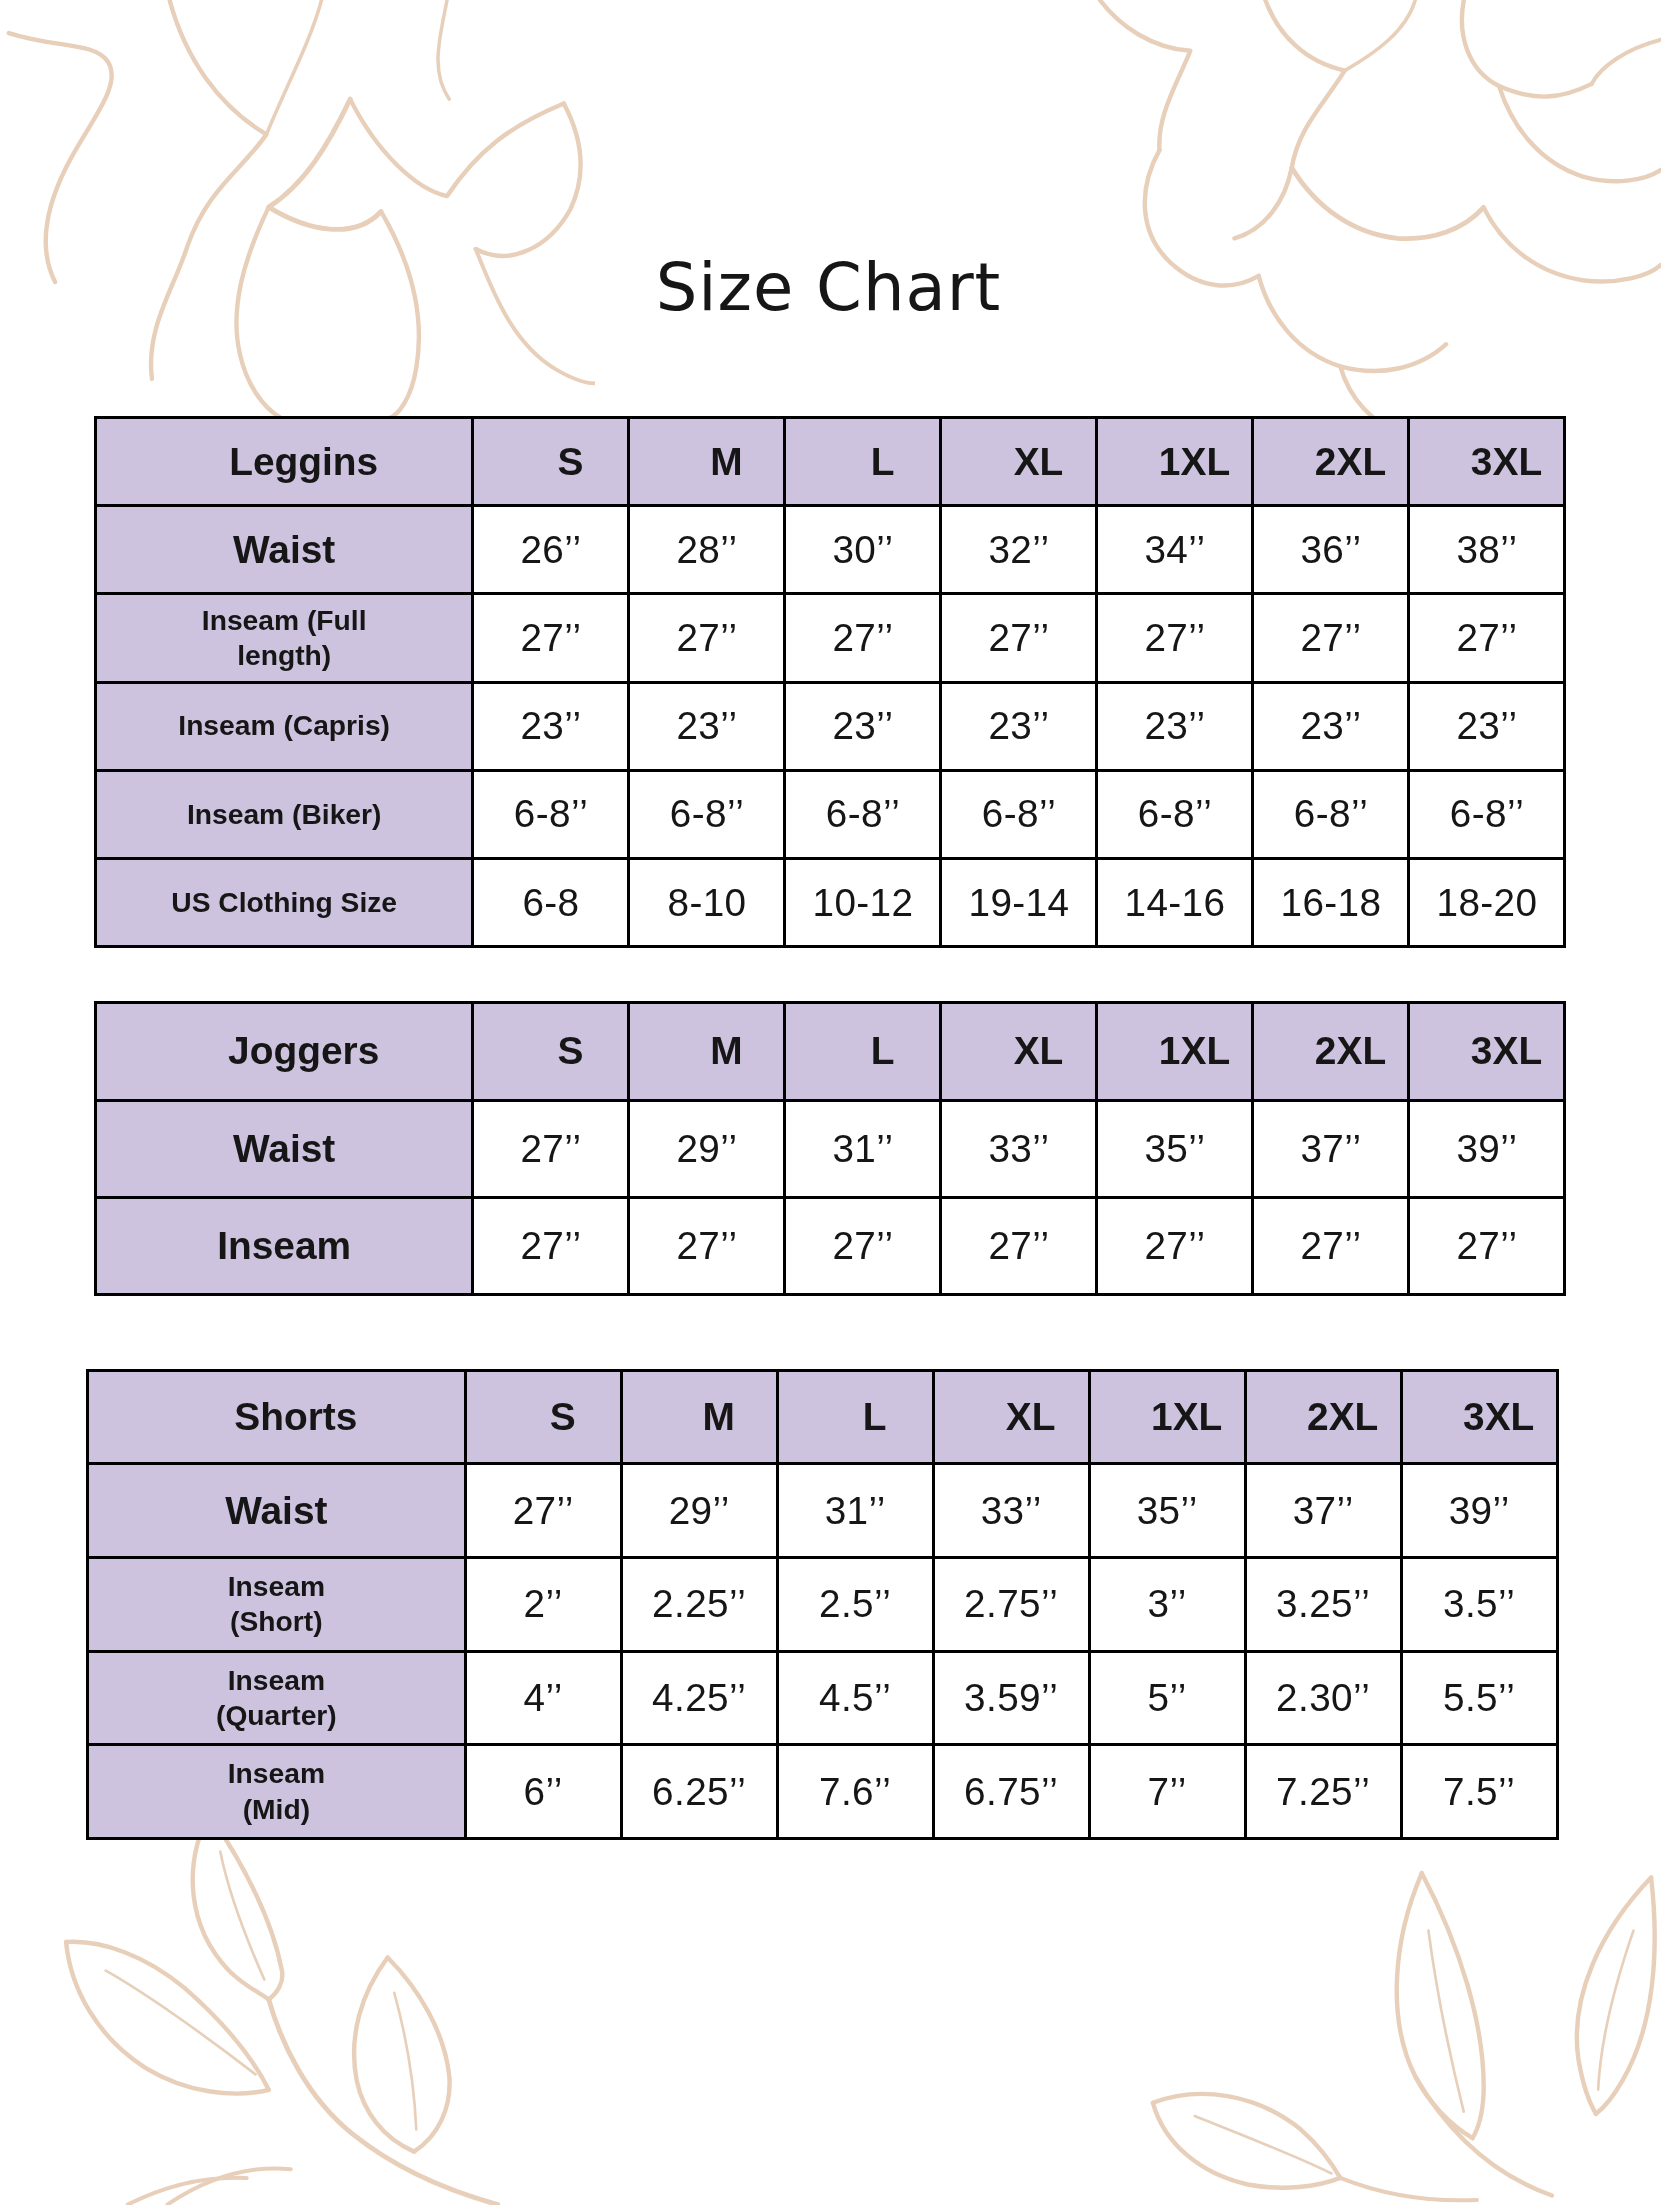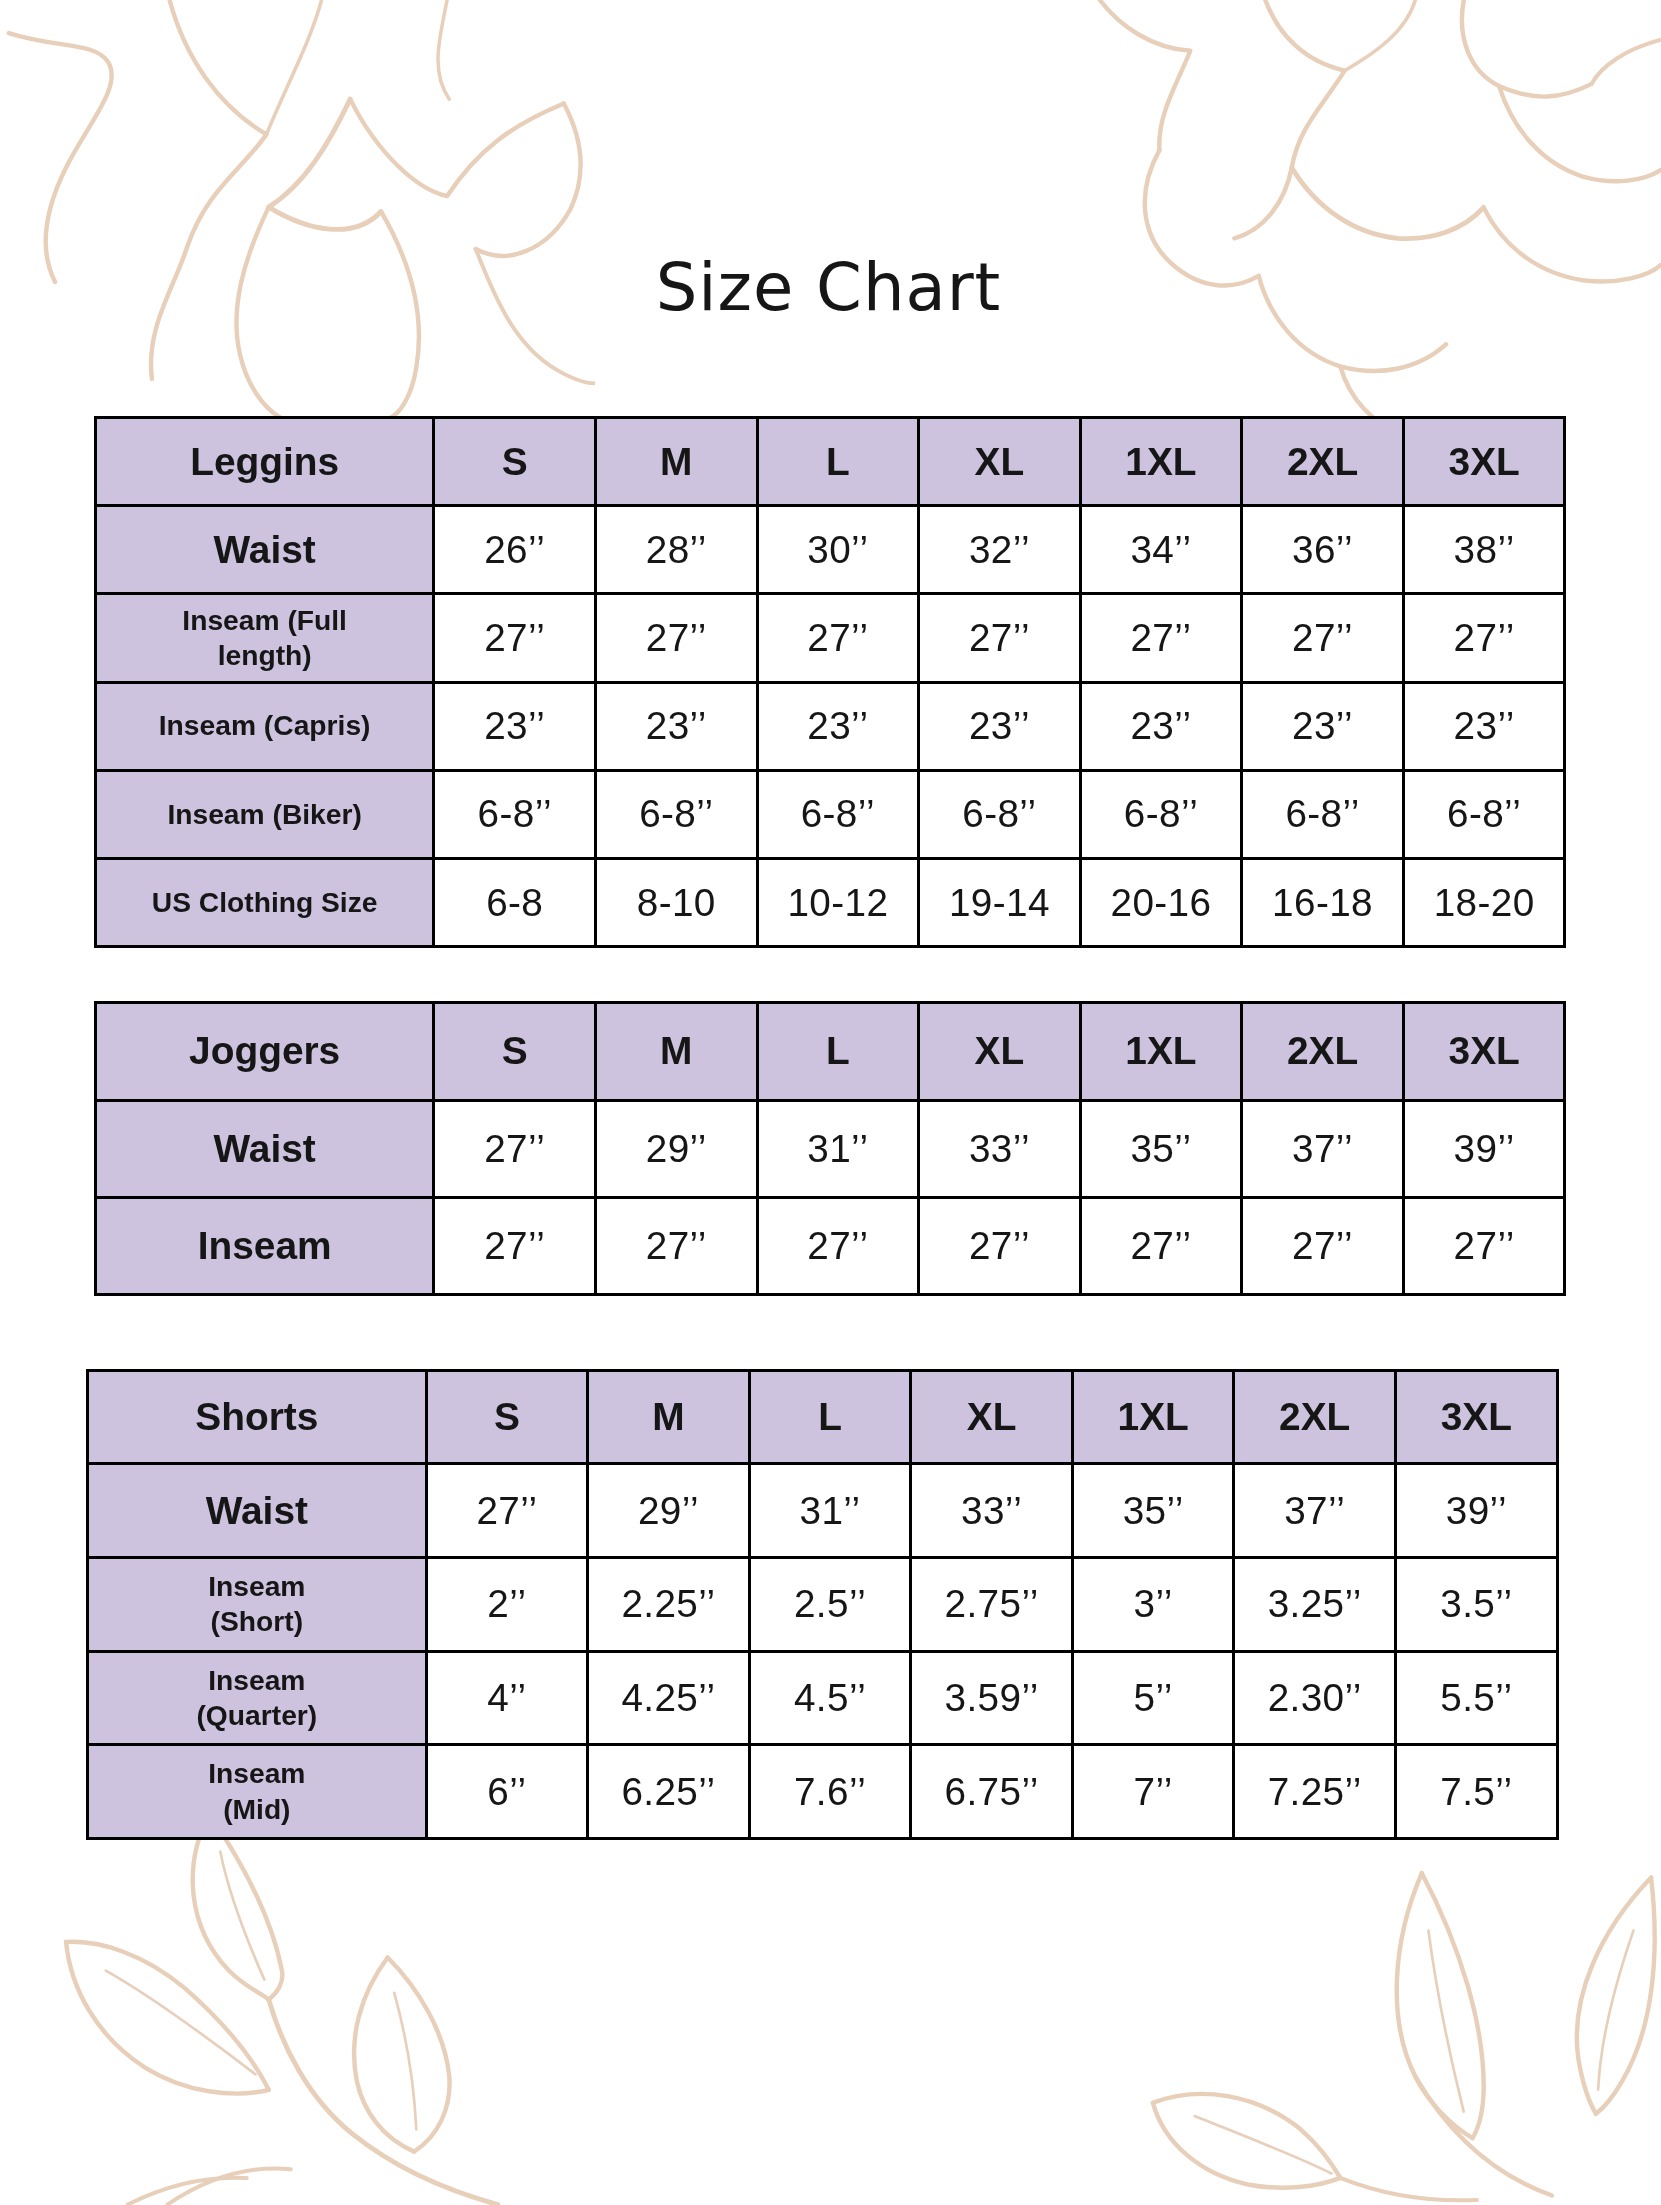--- a/index.html
+++ b/index.html
@@ -56,21 +56,21 @@
     vertical-align: middle;
     padding: 0 0.3vw;
     color: var(--text-color, #161616);
     overflow: hidden;
   }
   .size-table thead th,
   .size-table .label-cell {
     background: var(--header-bg, #cdc3df);
     font-weight: 700;
   }
-  .size-table thead th { font-size: 2.34vw; }
+  .size-table thead th { font-size: 2.34vw; padding-left: 44px; }
   .name-cell { width: 22.16%; }
   .label-cell.lg { font-size: 2.34vw; }
   .label-cell.sm { font-size: 1.7vw; line-height: 1.25; white-space: pre-line; }
   .size-table td { font-size: 2.33vw; font-weight: 400; letter-spacing: 0.01em; }
 
   .t0 { margin-top: 5.6vw; }
   .t1 { margin-top: 3.21vw; }
   .t2 { margin-top: 4.38vw; margin-left: 5.18vw; }
   .t0 tr { height: 5.31vw; }
   .t1 tr { height: 5.85vw; }
@@ -194,21 +194,21 @@
               <td>6-8’’</td>
               <td>6-8’’</td>
               <td>6-8’’</td>
             </tr>
             <tr>
               <th class="label-cell sm">US Clothing Size</th>
               <td>6-8</td>
               <td>8-10</td>
               <td>10-12</td>
               <td>19-14</td>
-              <td>20-16</td>
+              <td>14-16</td>
               <td>16-18</td>
               <td>18-20</td>
             </tr>
           </tbody>
   </table>
 
   <table class="size-table t1">
     <thead>
       <tr>
         <th class="name-cell">Joggers</th>

